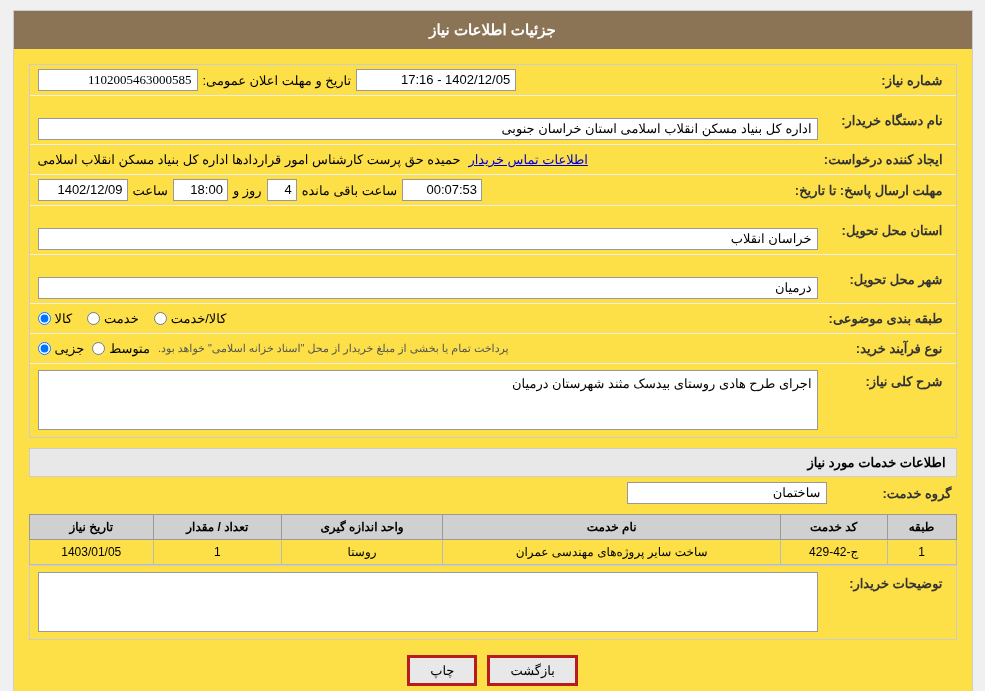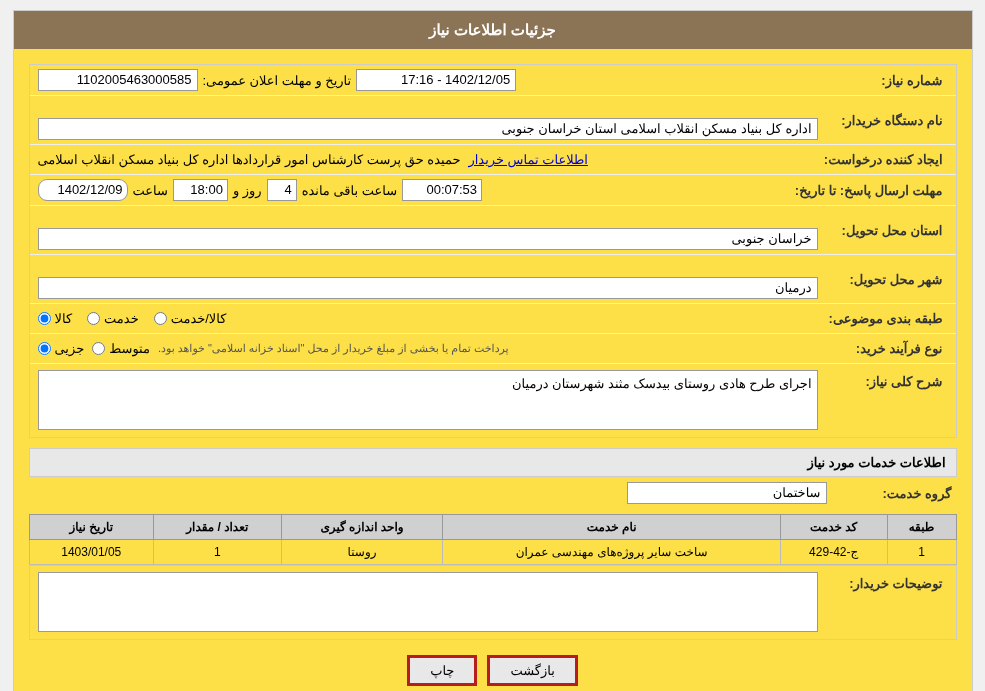--- a/index.html
+++ b/index.html
@@ -182,21 +182,21 @@
   </div>
   <div class="content">
 
     <div class="info-section">
 
       <div class="info-row">
         <span class="label">شماره نیاز:</span>
         <div class="date-time-row">
           <span class="input-box" style="min-width:160px;">1402/12/05 - 17:16</span>
           <span>تاریخ و مهلت اعلان عمومی:</span>
-          <span class="input-box" style="min-width:160px;">1102005463000585</span>
+          <span class="input-box" style="min-width:160px;font-family:Liberation Serif, serif;">1102005463000585</span>
         </div>
       </div>
 
       <div class="info-row">
         <span class="label">نام دستگاه خریدار:</span>
         <span class="input-box-full">اداره کل بنیاد مسکن انقلاب اسلامی استان خراسان جنوبی</span>
       </div>
 
       <div class="info-row">
         <span class="label">ایجاد کننده درخواست:</span>
@@ -208,27 +208,27 @@
 
       <div class="info-row">
         <span class="label">مهلت ارسال پاسخ: تا تاریخ:</span>
         <div class="deadline-row">
           <span class="small-input" style="min-width:80px;">00:07:53</span>
           <span>ساعت باقی مانده</span>
           <span class="small-input" style="min-width:30px;">4</span>
           <span>روز و</span>
           <span class="small-input" style="min-width:55px;">18:00</span>
           <span>ساعت</span>
-          <span class="small-input" style="min-width:90px;border-radius:9px;">1402/12/09</span>
+          <span class="small-input" style="min-width:90px;">1402/12/09</span>
         </div>
       </div>
 
       <div class="info-row">
         <span class="label">استان محل تحویل:</span>
-        <span class="input-box-full">خراسان جنوبی</span>
+        <span class="input-box-full">خراسان انقلاب</span>
       </div>
 
       <div class="info-row">
         <span class="label">شهر محل تحویل:</span>
         <span class="input-box-full">درمیان</span>
       </div>
 
       <div class="info-row">
         <span class="label">طبقه بندی موضوعی:</span>
         <div class="radio-group">

